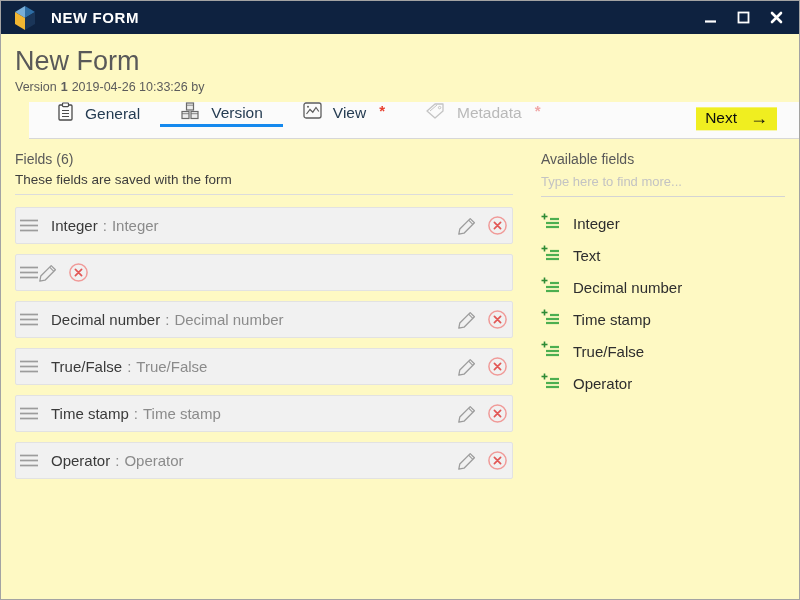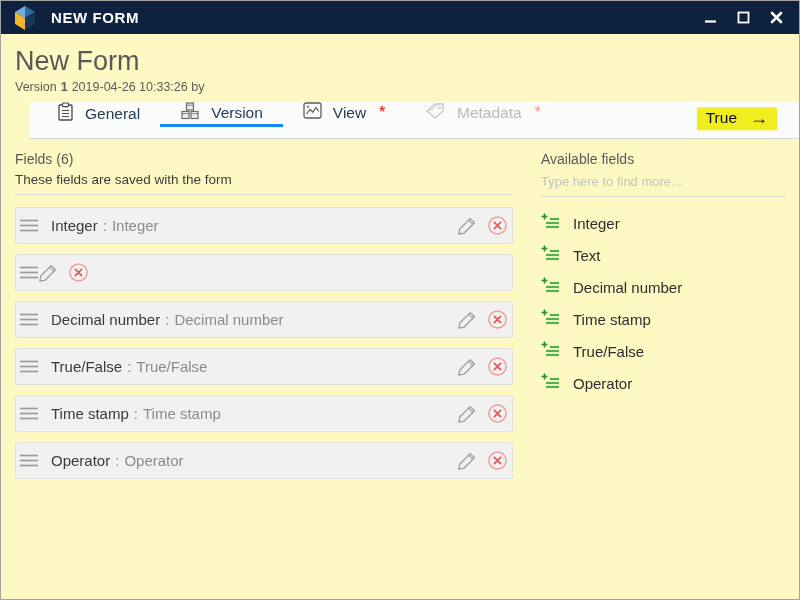--- a/index.html
+++ b/index.html
@@ -184,21 +184,21 @@
           <path d="M2 9 L10 2 h8 v7 l-8 7 z" fill="none" stroke="#c4c4c4" stroke-width="1.3" stroke-linejoin="round"></path>
           <path d="M5 9 L12 3" fill="none" stroke="#c4c4c4" stroke-width="1"></path>
           <circle cx="14.6" cy="5.6" r="1.2" fill="none" stroke="#c4c4c4" stroke-width="1"></circle>
         </svg>
       </span>
       <span>Metadata</span>
       <span class="req">*</span>
     </div>
 
     <button class="next-btn">
-      <span class="next-label">True</span>
+      <span class="next-label">Next</span>
       <span class="next-arrow">→</span>
     </button>
   </div>
 
   <div class="content">
 
     <div class="left-panel">
       <div class="panel-title">Fields (6)</div>
       <div class="panel-sub">These fields are saved with the form</div>
 

